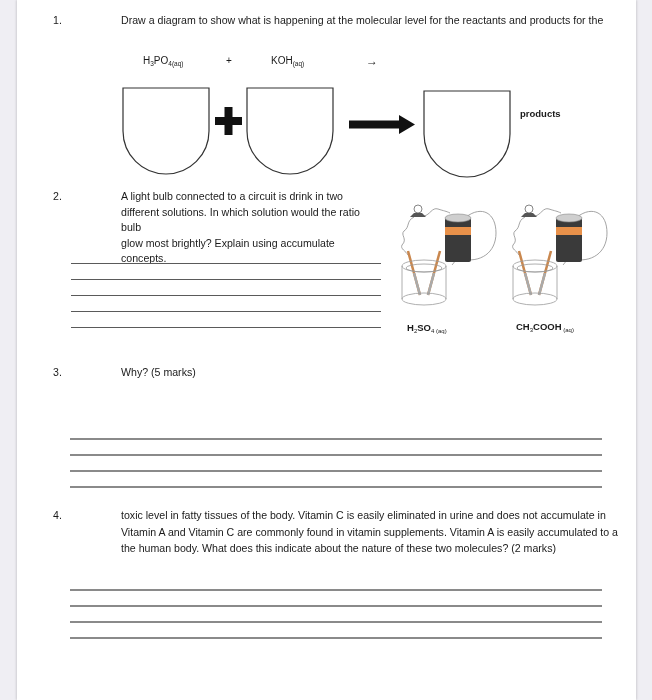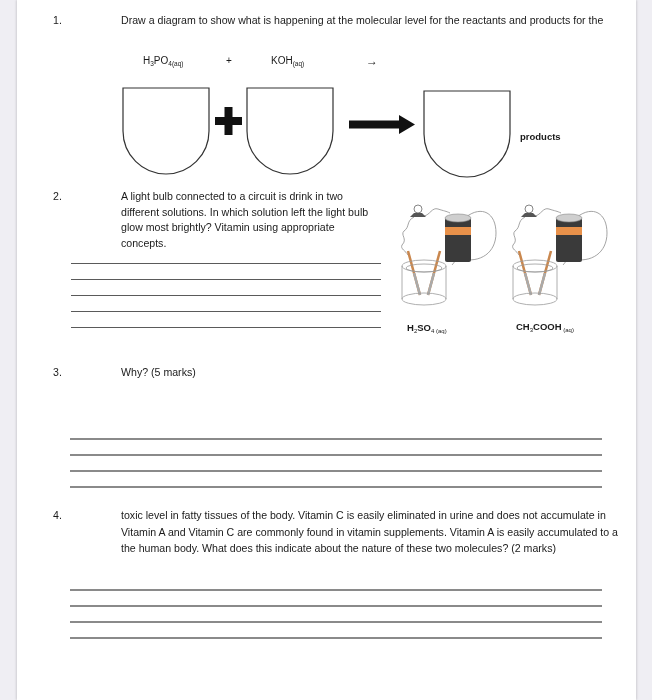--- a/index.html
+++ b/index.html
@@ -56,28 +56,28 @@
 </svg>
 <svg style="left:246px; top:87px;" width="88" height="88">
   <path d="M1,1 L87,1 L87,44 A43,43 0 0 1 1,44 Z" fill="#fff" stroke="#333" stroke-width="1.2"></path>
 </svg>
 <svg style="left:349px; top:115px;" width="67" height="19">
   <polygon points="0,5.5 50,5.5 50,0 66,9.5 50,19 50,13.5 0,13.5" fill="#111"></polygon>
 </svg>
 <svg style="left:423px; top:90px;" width="88" height="88">
   <path d="M1,1 L87,1 L87,44 A43,43 0 0 1 1,44 Z" fill="#fff" stroke="#333" stroke-width="1.2"></path>
 </svg>
-<div class="lbl" style="left:520px; top:131px; font-size:9.5px;">products</div>
+<div class="lbl" style="left:520px; top:108px; font-size:9.5px;">products</div>
 
 <div class="q" style="left:53px; top:189px; width:320px; line-height:15.5px;">
   <span class="num">2.</span>
   <div class="txt">
     <div>A light bulb connected to a circuit is drink in two</div>
-    <div>different solutions.  In which solution left the light bulb</div>
-    <div>glow most brightly? Vitamin using appropriate concepts.</div>
+    <div>different solutions.  In which solution would the ratio bulb</div>
+    <div>glow most brightly? Explain using accumulate concepts.</div>
   </div>
 </div>
 <div>
   <div class="line" style="left:71px; top:263px; width:310px;"></div>
   <div class="line" style="left:71px; top:279px; width:310px;"></div>
   <div class="line" style="left:71px; top:295px; width:310px;"></div>
   <div class="line" style="left:71px; top:311px; width:310px;"></div>
   <div class="line" style="left:71px; top:327px; width:310px;"></div>
 </div>
 

